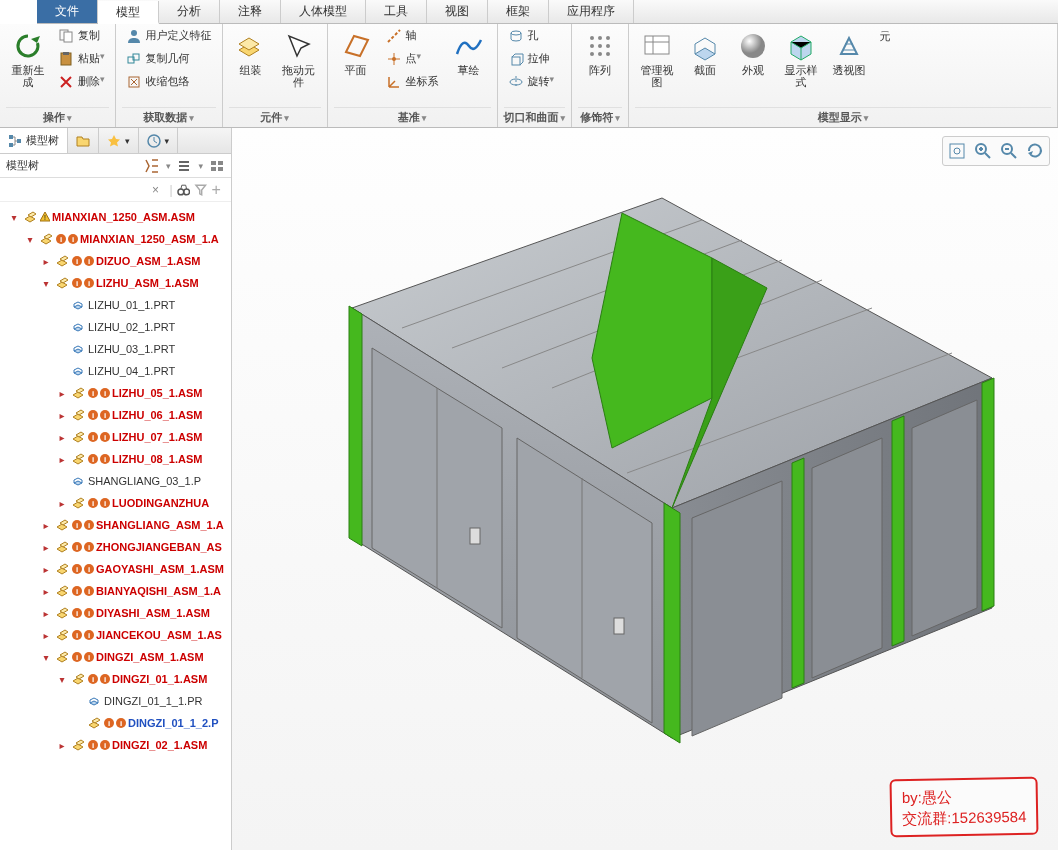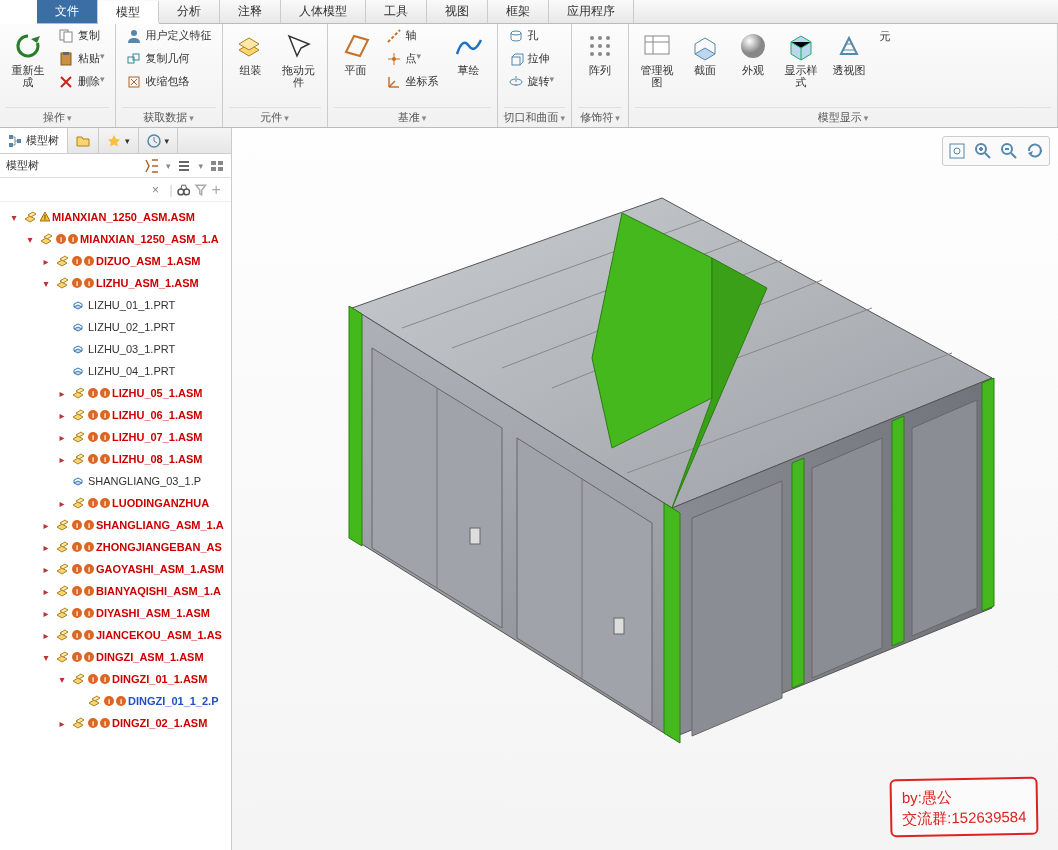--- a/index.html
+++ b/index.html
@@ -8,21 +8,21 @@
 
 .menu-tabs { display:flex; height:24px; background:linear-gradient(#fafafa,#e8e8e8); border-bottom:1px solid #bbb;margin-left:37px; }
 .menu-tab { padding:3px 18px; border-right:1px solid #ccc; cursor:pointer; }
 .menu-tab.file { background:#3a6ea5; color:#fff; }
 .menu-tab.active { background:#fff; border-bottom:2px solid #fff; position:relative; top:1px; }
 
 
 .ribbon { display:flex; height:104px; background:linear-gradient(#fcfcfc,#f1f1f1); border-bottom:1px solid #bbb; }
 .rgroup { display:flex; flex-direction:column; border-right:1px solid #ccc; padding:2px 6px 0; }
 .rgroup-body { flex:1; display:flex; align-items:flex-start; gap:4px; padding-top:2px; }
-.rgroup-title { text-align:center; font-size:11px; color:#555; padding:2px 0; border-top:1px solid #e0e0e0; white-space:nowrap; }
+.rgroup-title { text-align:center; font-size:11px; color:#555; padding:2px 0; border-top:1px solid #e0e0e0; white-space:nowrap;font-weight:bold; }
 .rgroup-title .dd { font-size:9px; color:#888; margin-left:2px; }
 .rbtn-lg { display:flex; flex-direction:column; align-items:center; width:44px; padding:2px; cursor:pointer; border-radius:2px; }
 .rbtn-lg .ico { width:32px; height:32px; margin-bottom:2px; }
 .rbtn-lg .lbl { font-size:11px; text-align:center; line-height:1.1; }
 .rbtn-sm { display:flex; height:22px; padding:0 4px; cursor:pointer; font-size:11px; white-space:nowrap; border-radius:2px; }
 .rbtn-sm .ico { width:16px; height:16px; margin-right:4px; flex-shrink:0; }
 .vstack { display:flex; flex-direction:column; gap:1px; }
 
 
 .workspace { display:flex; height:calc(100% - 128px); }
@@ -574,20 +574,28 @@
         <div class="tnode asm" style="padding-left: 52px;">
           <span class="tw" style="color: rgb(187, 51, 51);">▾</span>
           <svg class="fico" viewBox="0 0 14 14">
             <path d="M2 9l5-3 5 3-5 3z" fill="#f9d670" stroke="#b08020"></path>
             <path d="M5 5l5-3 3 2-5 3z" fill="#fce9a8" stroke="#b08020"></path>
           </svg>
           <span class="badge">i</span>
           <span class="badge">i</span>
           <span class="lbl">DINGZI_01_1.ASM</span>
         </div>
+        <div class="tnode prt" style="padding-left: 68px;">
+          <span class="tw" style="color: rgb(102, 102, 102);"></span>
+          <svg class="fico" viewBox="0 0 14 14">
+            <path d="M3 9l4-2 4 2-4 2z" fill="#bcd6ee" stroke="#3878b8"></path>
+            <path d="M3 9V6l4-2 4 2v3" fill="none" stroke="#3878b8"></path>
+          </svg>
+          <span class="lbl">DINGZI_01_1_1.PR</span>
+        </div>
         <div class="tnode asm-blue" style="padding-left: 68px;">
           <span class="tw" style="color: rgb(102, 102, 102);"></span>
           <svg class="fico" viewBox="0 0 14 14">
             <path d="M2 9l5-3 5 3-5 3z" fill="#f9d670" stroke="#b08020"></path>
             <path d="M5 5l5-3 3 2-5 3z" fill="#fce9a8" stroke="#b08020"></path>
           </svg>
           <span class="badge">i</span>
           <span class="badge">i</span>
           <span class="lbl">DINGZI_01_1_2.P</span>
         </div>

